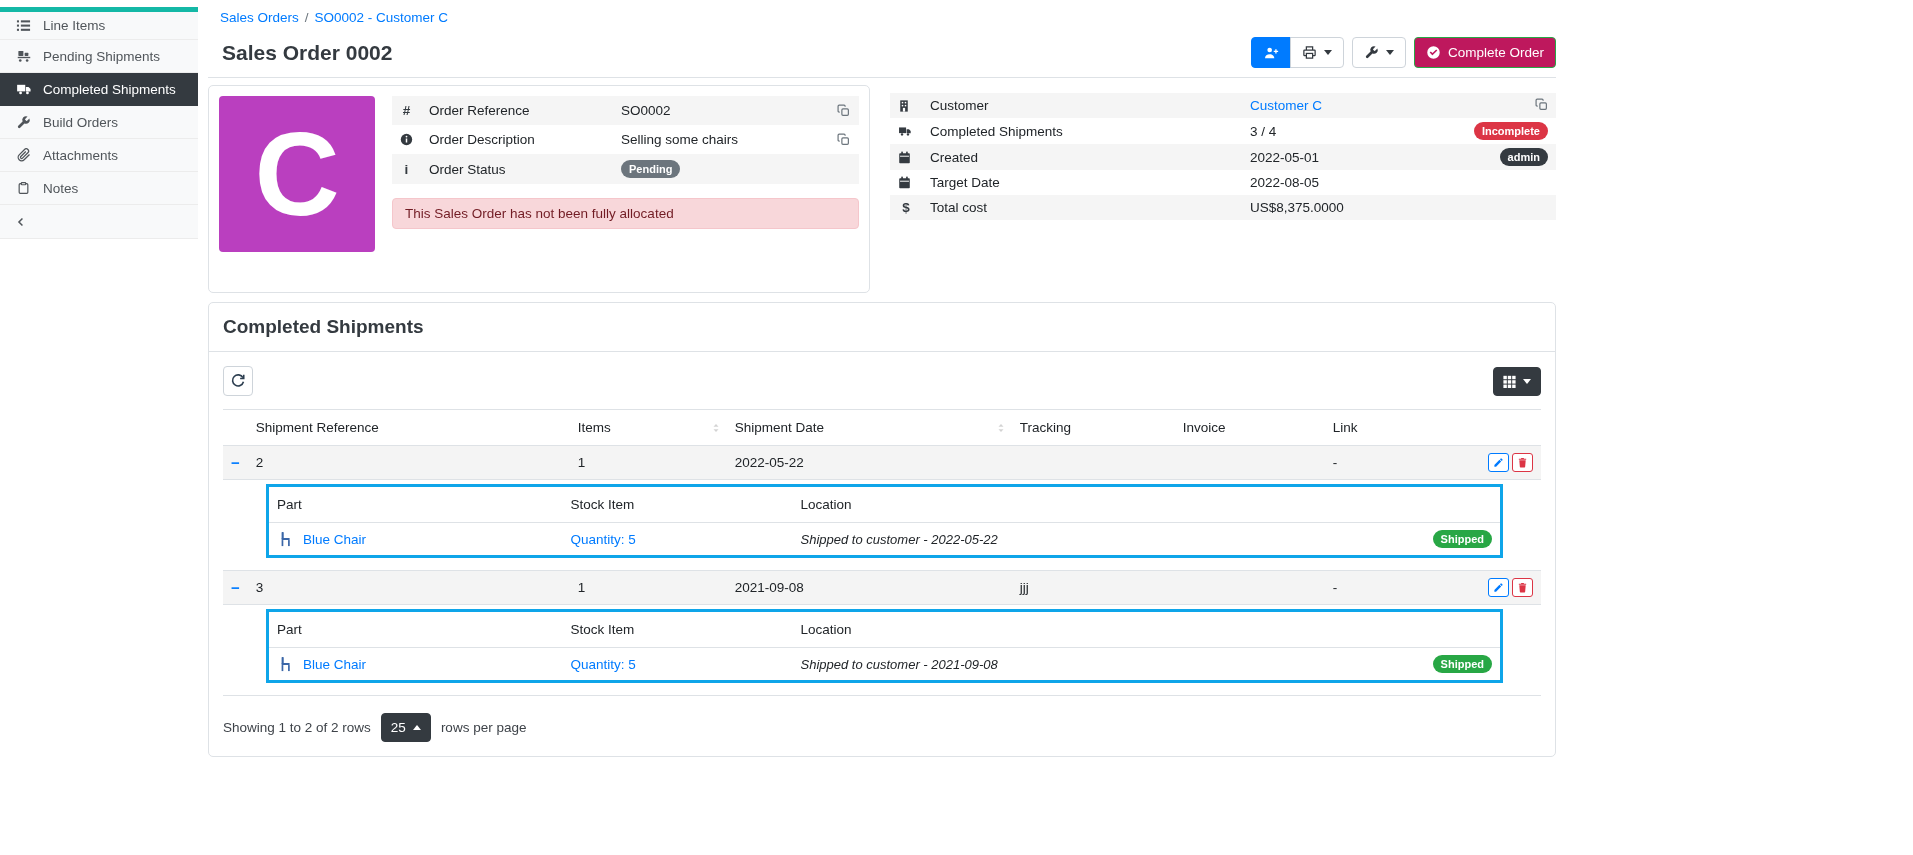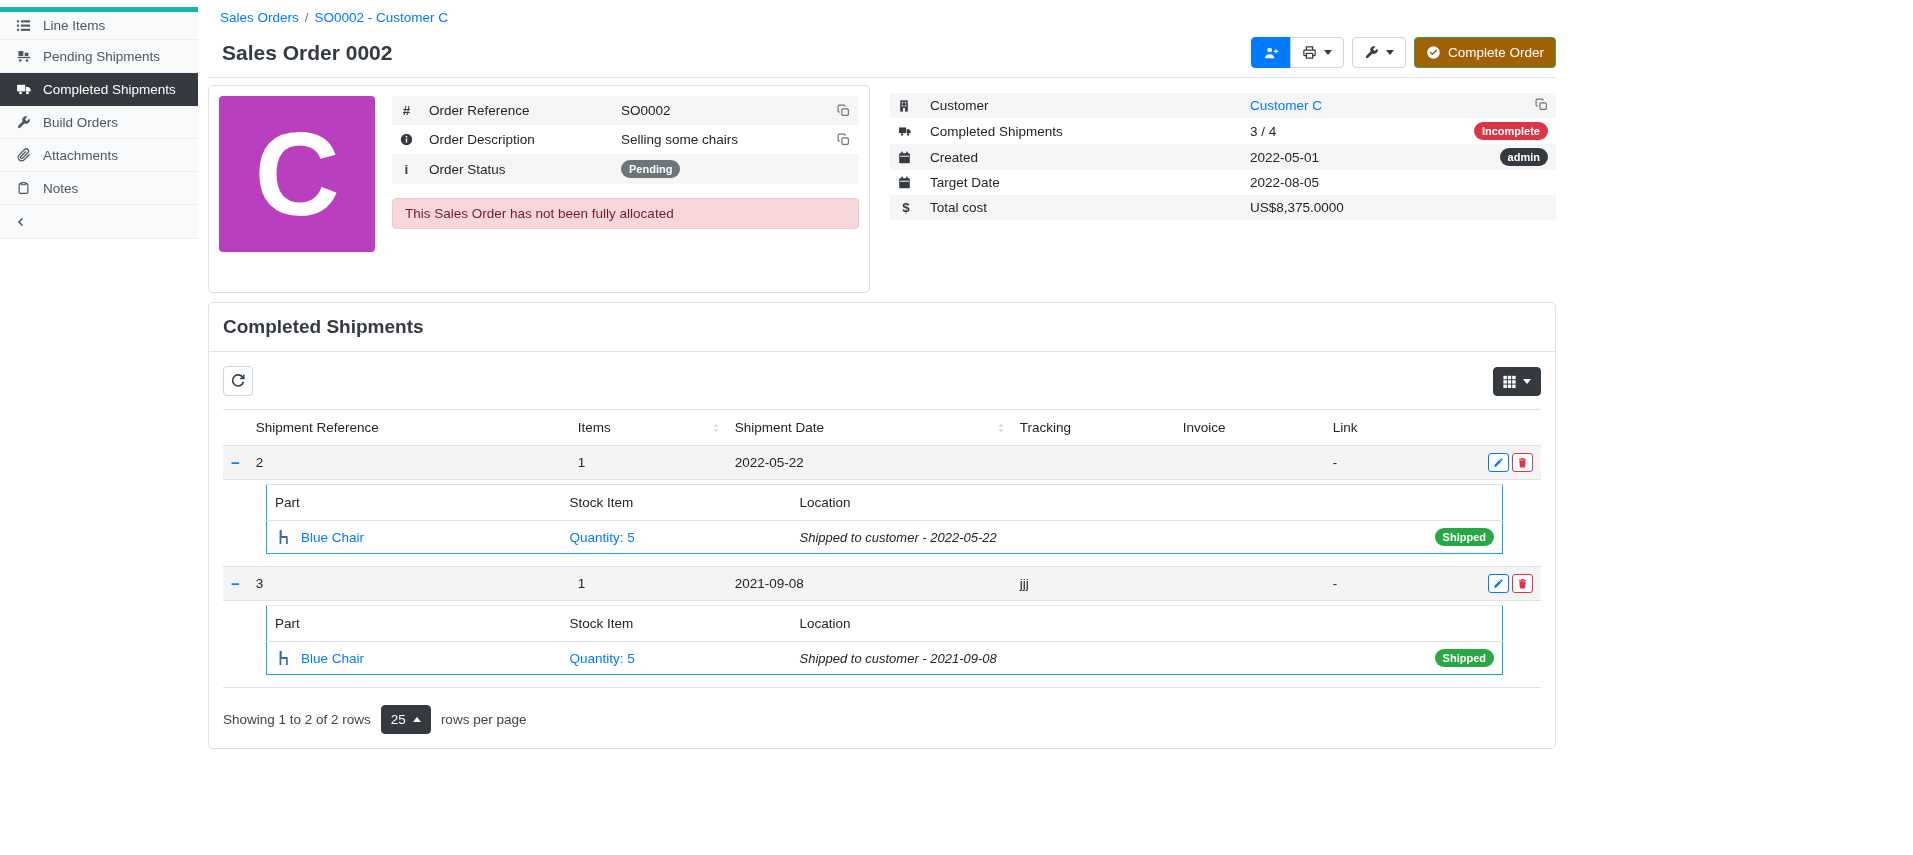--- a/index.html
+++ b/index.html
@@ -28,21 +28,21 @@
   .breadcrumb .sep { color:#6c757d; margin:0 6px; }
 
   .page-header { display:flex; align-items:center; justify-content:space-between; margin:0 0 0 14px; }
   .page-title { font-size:21px; font-weight:600; color:#343a40; }
   .header-actions { display:flex; align-items:center; gap:8px; }
 
   .btn { display:inline-flex; align-items:center; justify-content:center; gap:7px; height:31px;
     padding:0 11px; border-radius:4px; border:1px solid #ced4da; background:#fff; font-size:13.5px;
     color:#343a40; cursor:pointer; font-family:inherit; }
   .btn-primary { background:#007bff; border-color:#007bff; color:#fff; }
-  .btn-success { background:#a16207; border-color:#28a745; color:#fff; }
+  .btn-success { background:#be185d; border-color:#28a745; color:#fff; }
   .btn-group { display:inline-flex; }
   .btn-group .btn:first-child { border-top-right-radius:0; border-bottom-right-radius:0; }
   .btn-group .btn:last-child { border-top-left-radius:0; border-bottom-left-radius:0; margin-left:-1px; }
   .caret { width:0; height:0; border-left:4px solid transparent; border-right:4px solid transparent;
     border-top:5px solid currentColor; }
   .caret-up { width:0; height:0; border-left:4px solid transparent; border-right:4px solid transparent;
     border-bottom:5px solid currentColor; }
 
   .header-rule { border:none; border-top:1px solid #dee2e6; margin:9px 0 7px 0; }
 
@@ -100,21 +100,21 @@
   tr.ship-row td { background:rgba(0,0,0,0.045); }
   .sort-ind { position:absolute; right:6px; top:50%; transform:translateY(-50%); opacity:.55; }
   .collapse-toggle { color:#007bff; font-weight:700; font-size:15px; cursor:pointer; line-height:1; }
   td.actions { text-align:right; white-space:nowrap; }
   .mini-btn { display:inline-flex; align-items:center; justify-content:center; width:21px; height:19px;
     border-radius:3px; background:#fff; cursor:pointer; padding:0; }
   .mini-blue { border:1px solid #007bff; color:#007bff; }
   .mini-red  { border:1px solid #dc3545; color:#dc3545; margin-left:3px; }
 
   tr.detail-row > td { background:#fff; padding:4px 38px 12px 43px; }
-  table.sub { width:100%; border-collapse:collapse; border:1px solid #0ea5e9; font-size:13.5px; }
+  table.sub { width:100%; border-collapse:collapse; border:3px solid #0ea5e9; font-size:13.5px; }
   table.sub th { text-align:left; font-weight:700; padding:9px 8px; border-bottom:1px solid #dee2e6; }
   table.sub td { padding:7px 8px; vertical-align:middle;margin-left:40px; }
   .col-part { width:295px; } .col-stock { width:230px; } .col-loc { width:545px; }
   .col-pbadge { text-align:right; }
   .part-cell { display:flex; align-items:center; gap:9px; }
   .loc-text { font-style:italic; font-size:13px; }
 
   .table-footer { display:flex; align-items:center; gap:10px; margin-top:17px; font-size:13.5px; color:#3e4349; }
 </style>
 </head>

